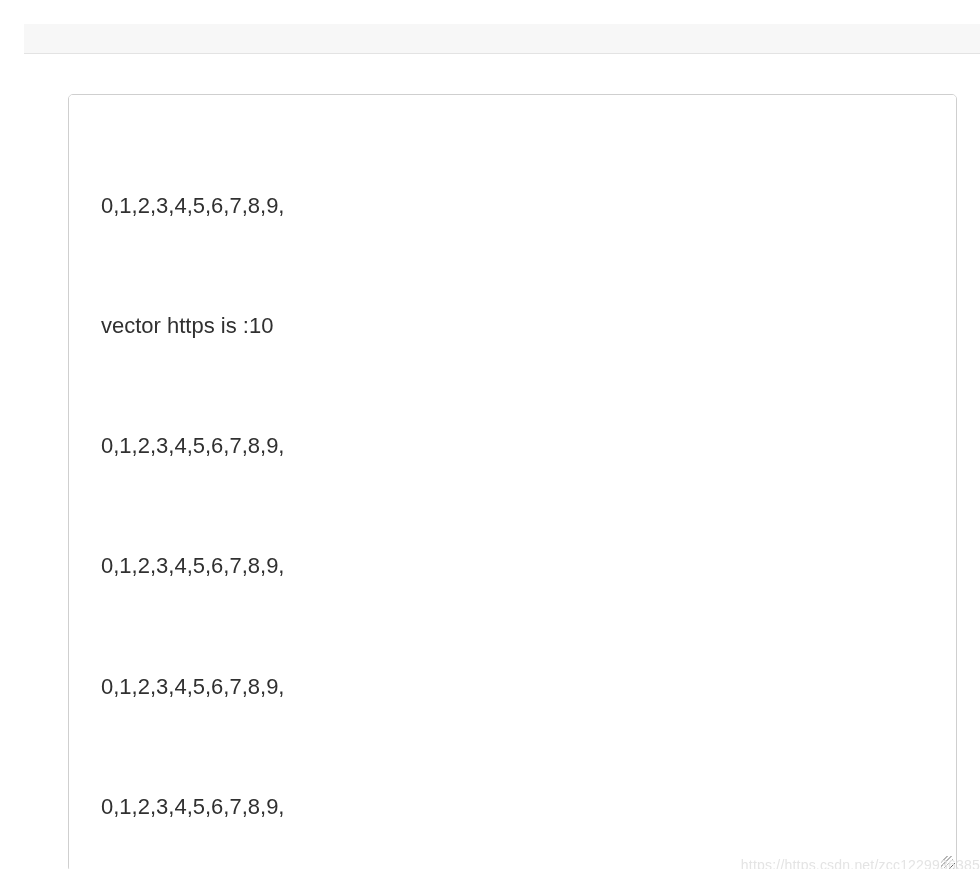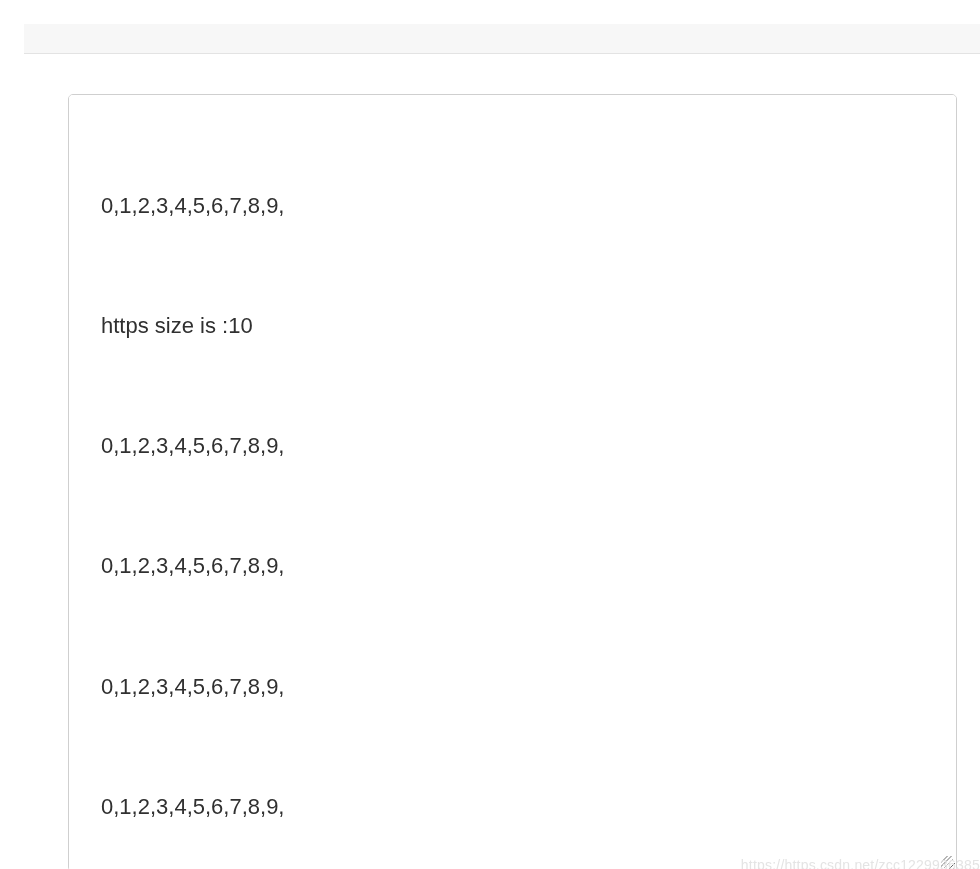--- a/index.html
+++ b/index.html
@@ -73,21 +73,21 @@
     }
   </style>
 </head>
 <body>
 
 <div class="top-bar"></div>
 
 <div class="panel-wrap">
   <div class="output-box">
     <div>0,1,2,3,4,5,6,7,8,9,</div>
-    <div>https size is :10</div>
+    <div>vector https is :10</div>
     <div>0,1,2,3,4,5,6,7,8,9,</div>
     <div>0,1,2,3,4,5,6,7,8,9,</div>
     <div>0,1,2,3,4,5,6,7,8,9,</div>
     <div>0,1,2,3,4,5,6,7,8,9,</div>
   </div>
 </div>
 
 <div class="watermark">https://https.csdn.net/zcc1229936385</div>
 
 </body></html>

